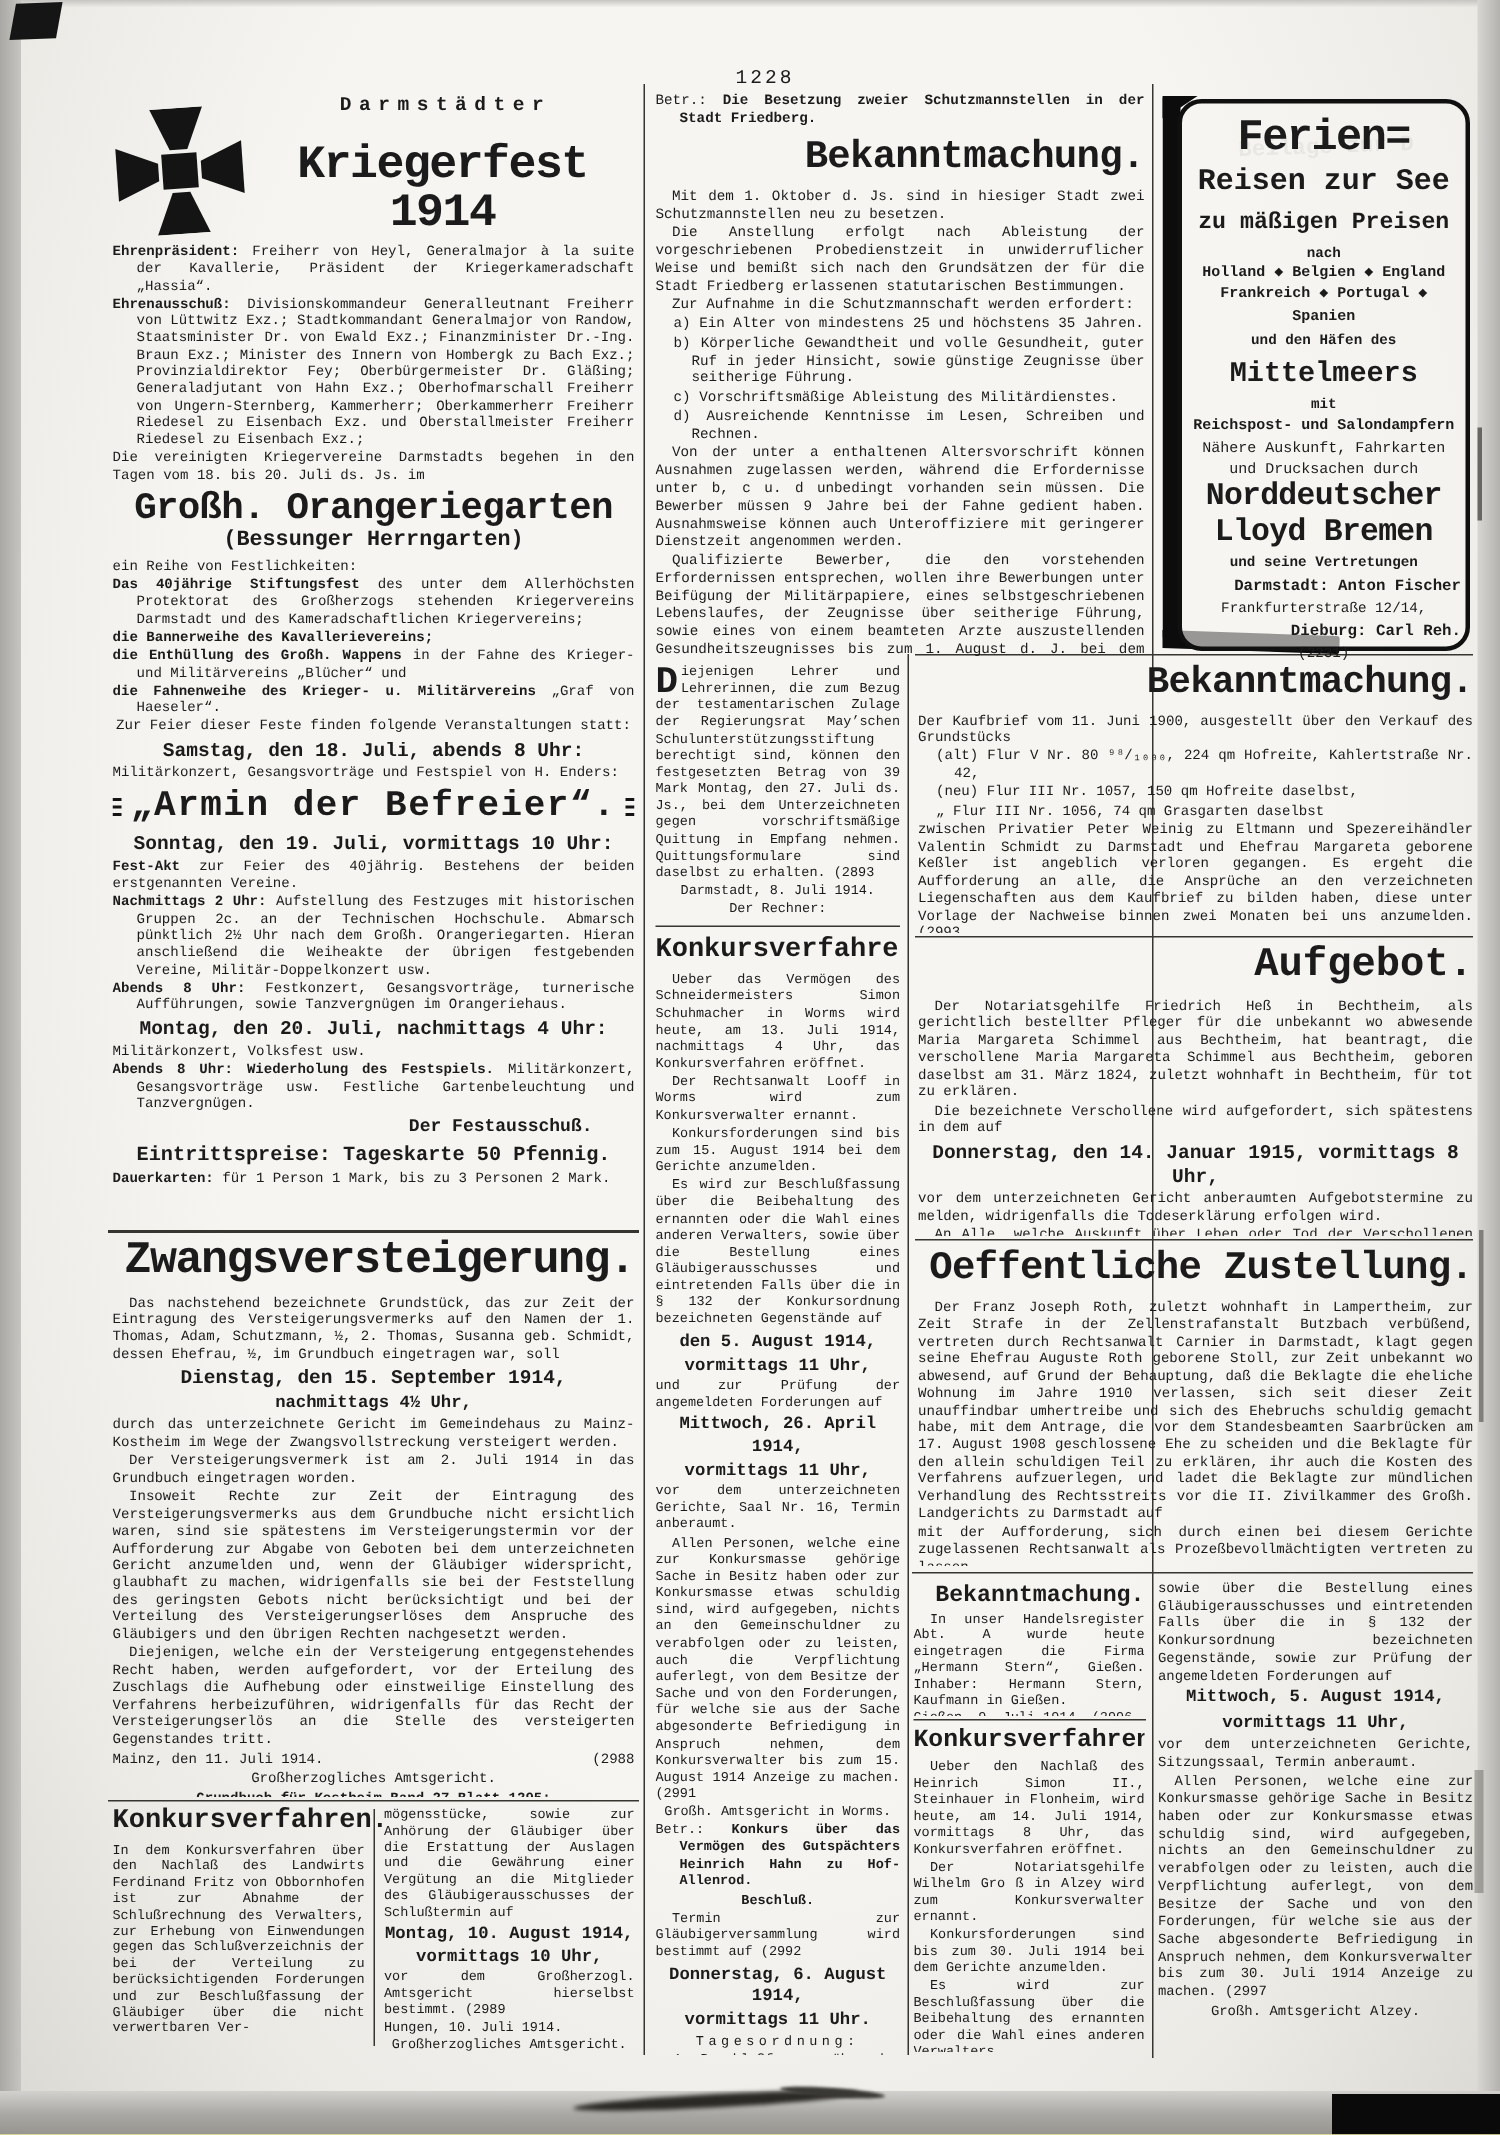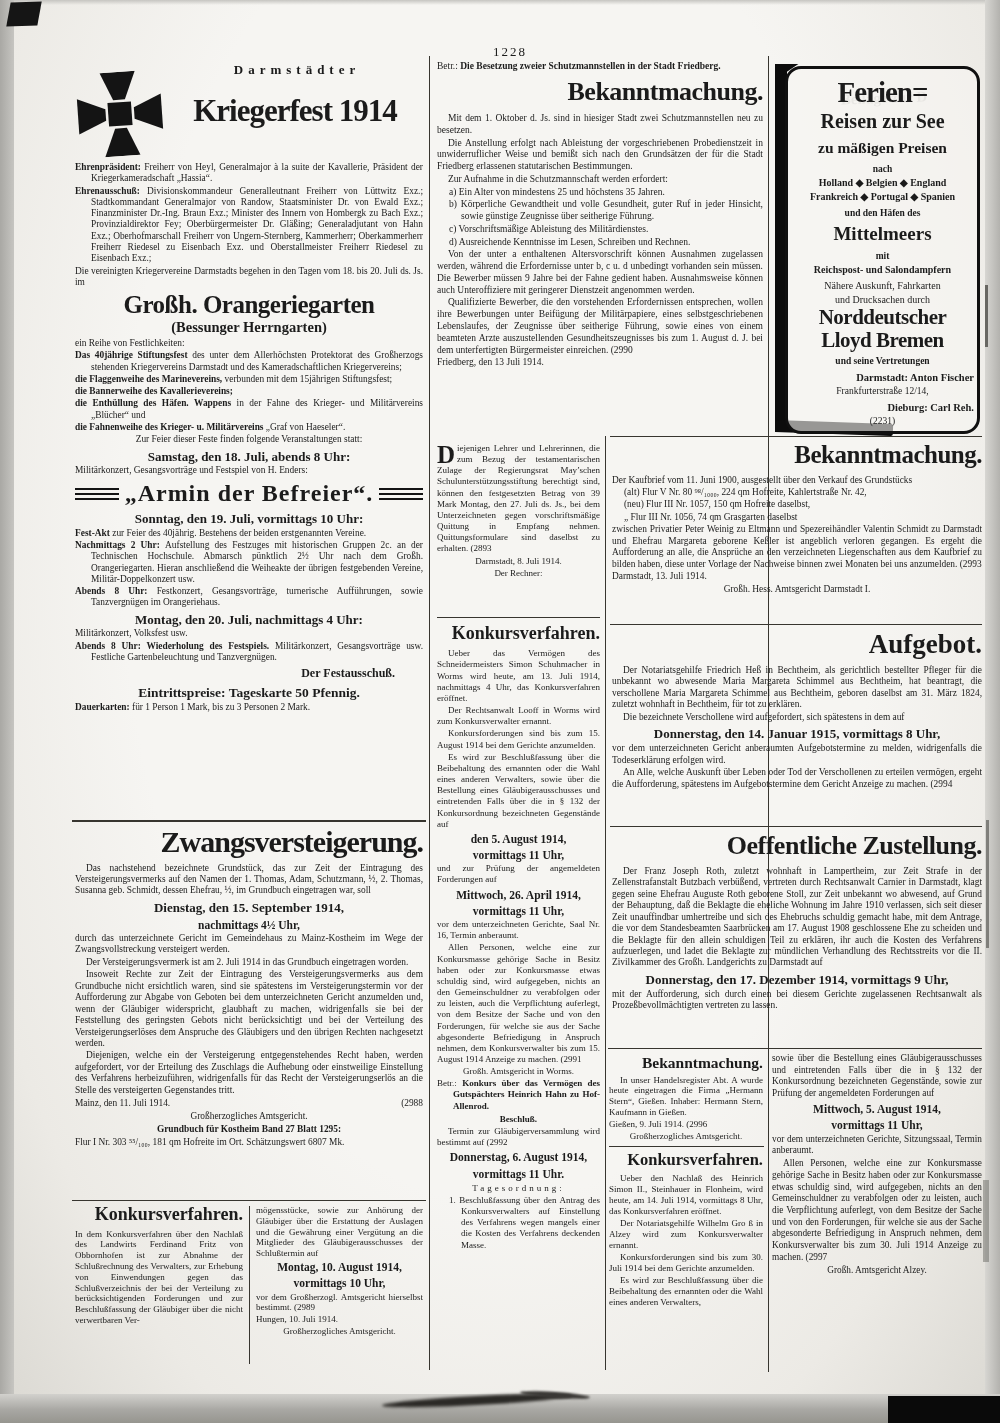--- a/index.html
+++ b/index.html
@@ -1,18 +1,18 @@
 <!DOCTYPE html>
 <html><head>
 <meta charset="utf-8">
 <style>
   *{margin:0;padding:0;box-sizing:border-box}
   html,body{background:#dedcd7}
   .page{position:relative;width:1000px;height:1423px;background:#fde047;overflow:hidden;
-        font-family:Liberation Serif, serif;color:#1b1b1b}
+        font-family:Liberation Mono, monospace;color:#1b1b1b}
   .paper{position:absolute;left:14px;top:0;width:972px;height:1394px;
          background:radial-gradient(ellipse at 50% 38%,#f6f5f2 55%,#eceae5 82%,#dcdad4 100%)}
   
   .edge-left{position:absolute;left:0;top:0;width:14px;height:100%;background:linear-gradient(90deg,#a9a8a4,#c6c5c1)}
   .edge-right{position:absolute;right:0;top:0;width:15px;height:100%;background:linear-gradient(90deg,#d7d6d2,#b3b2ae)}
   .mark-tl{position:absolute;left:9px;top:2px;width:30px;height:24px;background:#151515;transform:skew(-18deg,6deg) rotate(-8deg)}
   .streak1{position:absolute;left:985px;top:285px;width:3px;height:62px;background:#3a3935;opacity:.7}
   .streak2{position:absolute;left:986px;top:820px;width:3px;height:128px;background:#4a4944;opacity:.6}
   .streak3{position:absolute;left:983px;top:1180px;width:6px;height:82px;background:#6a6964;opacity:.5}
   .band{position:absolute;left:0;top:1394px;width:100%;height:29px;background:linear-gradient(180deg,#d2d1cd,#a8a7a3 55%,#96958f)}
@@ -166,23 +166,22 @@
     <div>
         <div class="t-hang"><b>Ehrenpräsident: </b>Freiherr von Heyl, Generalmajor à la suite der Kavallerie, Präsident der Kriegerkameradschaft „Hassia“.</div>
         <div class="t-hang"><b>Ehrenausschuß: </b>Divisionskommandeur Generalleutnant Freiherr von Lüttwitz Exz.; Stadtkommandant Generalmajor von Randow, Staatsminister Dr. von Ewald Exz.; Finanzminister Dr.-Ing. Braun Exz.; Minister des Innern von Hombergk zu Bach Exz.; Provinzialdirektor Fey; Oberbürgermeister Dr. Gläßing; Generaladjutant von Hahn Exz.; Oberhofmarschall Freiherr von Ungern-Sternberg, Kammerherr; Oberkammerherr Freiherr Riedesel zu Eisenbach Exz. und Oberstallmeister Freiherr Riedesel zu Eisenbach Exz.;</div>
         <div class="t-pn">Die vereinigten Kriegervereine Darmstadts begehen in den Tagen vom 18. bis 20. Juli ds. Js. im</div>
       </div>
     <div class="venue">Großh. Orangeriegarten</div>
     <div class="venue-sub">(Bessunger Herrngarten)</div>
     <div>
         <div class="t-pn">ein Reihe von Festlichkeiten:</div>
         <div class="t-hang"><b>Das 40jährige Stiftungsfest </b>des unter dem Allerhöchsten Protektorat des Großherzogs stehenden Kriegervereins Darmstadt und des Kameradschaftlichen Kriegervereins;</div>
-        <div class="t-hang"><b>die Flaggenweihe des Marinevereins, </b>verbunden mit dem 15jährigen Stiftungsfest;</div>
         <div class="t-hang"><b>die Bannerweihe des Kavallerievereins; </b></div>
-        <div class="t-hang"><b>die Enthüllung des Häfen. Wappens </b>in der Fahne des Krieger- und Militärvereins „Blücher“ und</div>
+        <div class="t-hang"><b>die Enthüllung des Großh. Wappens </b>in der Fahne des Krieger- und Militärvereins „Blücher“ und</div>
         <div class="t-hang"><b>die Fahnenweihe des Krieger- u. Militärvereins </b>„Graf von Haeseler“.</div>
         <div class="t-c">Zur Feier dieser Feste finden folgende Veranstaltungen statt:</div>
         <div class="t-cd">Samstag, den 18. Juli, abends 8 Uhr:</div>
         <div class="t-pn">Militärkonzert, Gesangsvorträge und Festspiel von H. Enders:</div>
       </div>
     <div class="armin">
       <span class="bars">
           <i></i>
           <i></i>
           <i></i>
@@ -350,21 +349,20 @@
         <div class="t-cd">Donnerstag, den 14. Januar 1915, vormittags 8 Uhr,</div>
         <div class="t-pn">vor dem unterzeichneten Gericht anberaumten Aufgebotstermine zu melden, widrigenfalls die Todeserklärung erfolgen wird.</div>
         <div class="t-p">An Alle, welche Auskunft über Leben oder Tod der Verschollenen zu erteilen vermögen, ergeht die Aufforderung, spätestens im Aufgebotstermine dem Gericht Anzeige zu machen. (2994</div>
       </div>
   </section>
 
   <section id="zustellung">
     <div class="hsec">Oeffentliche Zustellung.</div>
     <div>
         <div class="t-p">Der Franz Joseph Roth, zuletzt wohnhaft in Lampertheim, zur Zeit Strafe in der Zellenstrafanstalt Butzbach verbüßend, vertreten durch Rechtsanwalt Carnier in Darmstadt, klagt gegen seine Ehefrau Auguste Roth geborene Stoll, zur Zeit unbekannt wo abwesend, auf Grund der Behauptung, daß die Beklagte die eheliche Wohnung im Jahre 1910 verlassen, sich seit dieser Zeit unauffindbar umhertreibe und sich des Ehebruchs schuldig gemacht habe, mit dem Antrage, die vor dem Standesbeamten Saarbrücken am 17. August 1908 geschlossene Ehe zu scheiden und die Beklagte für den allein schuldigen Teil zu erklären, ihr auch die Kosten des Verfahrens aufzuerlegen, und ladet die Beklagte zur mündlichen Verhandlung des Rechtsstreits vor die II. Zivilkammer des Großh. Landgerichts zu Darmstadt auf</div>
-        <div class="t-cd">Donnerstag, den 17. Dezember 1914, vormittags 9 Uhr,</div>
         <div class="t-pn">mit der Aufforderung, sich durch einen bei diesem Gerichte zugelassenen Rechtsanwalt als Prozeßbevollmächtigten vertreten zu lassen.</div>
       </div>
   </section>
 
   <section id="handels">
     <div class="hsec">Bekanntmachung.</div>
     <div>
         <div class="t-p">In unser Handelsregister Abt. A wurde heute eingetragen die Firma „Hermann Stern“, Gießen. Inhaber: Hermann Stern, Kaufmann in Gießen.</div>
         <div class="t-pn">Gießen, 9. Juli 1914. (2996</div>
         <div class="t-c">Großherzogliches Amtsgericht.</div>

